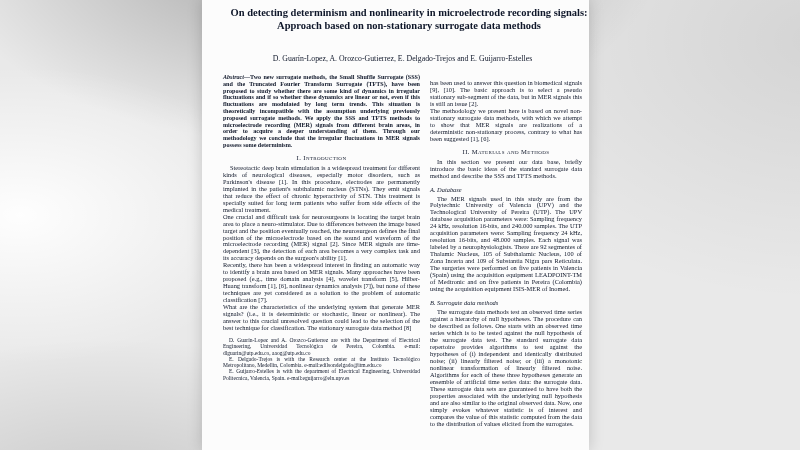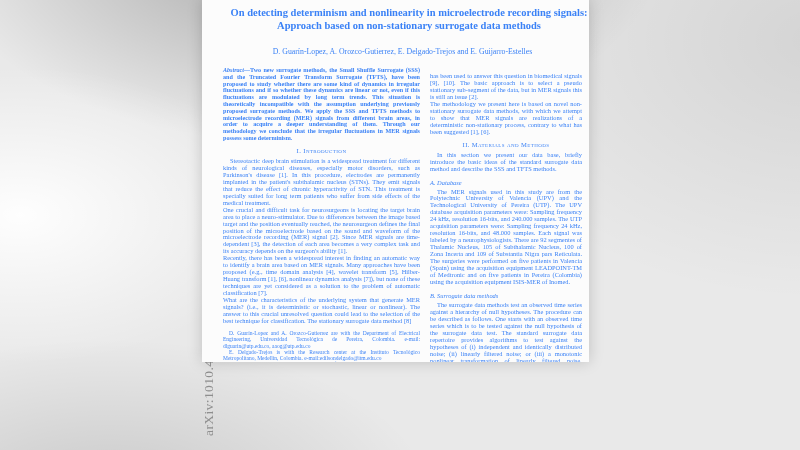--- a/index.html
+++ b/index.html
@@ -8,45 +8,45 @@
     font-family:"Liberation Serif","DejaVu Serif",serif;
     background:
       radial-gradient(ellipse 420px 240px at 20px 215px, rgba(255,255,255,0.95) 0%, rgba(255,255,255,0) 62%),
       radial-gradient(ellipse 540px 300px at 300px -60px, rgba(0,0,0,0.30) 0%, rgba(0,0,0,0) 68%),
       radial-gradient(ellipse 520px 260px at 110px 500px, rgba(0,0,0,0.14) 0%, rgba(0,0,0,0) 62%),
       radial-gradient(ellipse 620px 420px at 820px 40px, rgba(0,0,0,0.09) 0%, rgba(0,0,0,0) 62%),
       #e9e9e9;
     position:relative;
   }
   .page{
-    position:absolute;left:202px;top:0;width:387px;height:362px;
+    position:absolute;left:202px;top:0;width:387px;height:450px;
     background:#fcfcfc;
     box-shadow:0 0 14px rgba(0,0,0,0.18);
     padding:5px 7px 0 21px;
     box-sizing:border-box;
     overflow:hidden;
-    color:#3b82f6;
+    color:#0f172a;
   }
   .arxiv-stamp{
     position:absolute;left:201px;top:436px;
     transform:rotate(-90deg);
     transform-origin:left top;
     white-space:nowrap;
     font-size:13.5px;
     letter-spacing:0.4px;
     color:#8e8e8e;
     font-family:"Liberation Serif","DejaVu Serif",serif;
   }
   .title{
     width:372px;margin:1px auto 0 auto;
     text-align:center;font-weight:bold;
     font-size:10.5px;line-height:1.28;
   }
   .authors{
-    text-align:center;font-size:7.8px;margin-top:14px;
+    text-align:center;font-size:7.8px;margin-top:21px;
   }
   .columns{
     display:flex;margin-top:11px;
   }
   .col-left{width:197px;}
   .col-gap{width:10px;flex:0 0 10px;}
   .col-right{width:152px;padding-top:6px;}
   .abstract{
     font-size:6.1px;font-weight:bold;line-height:1.12;text-align:justify;
   }

